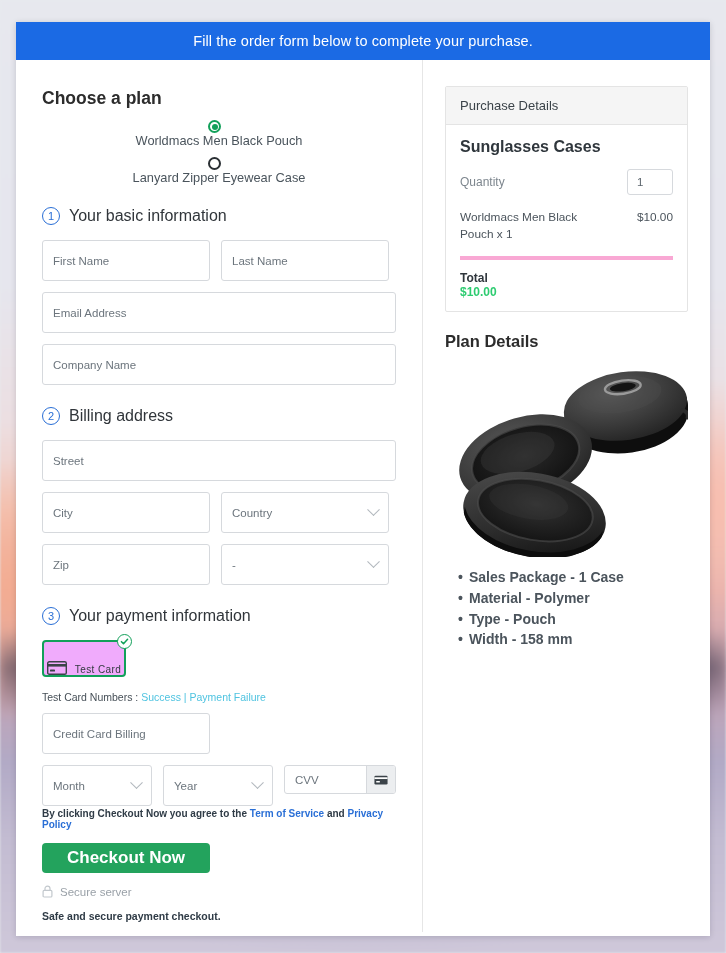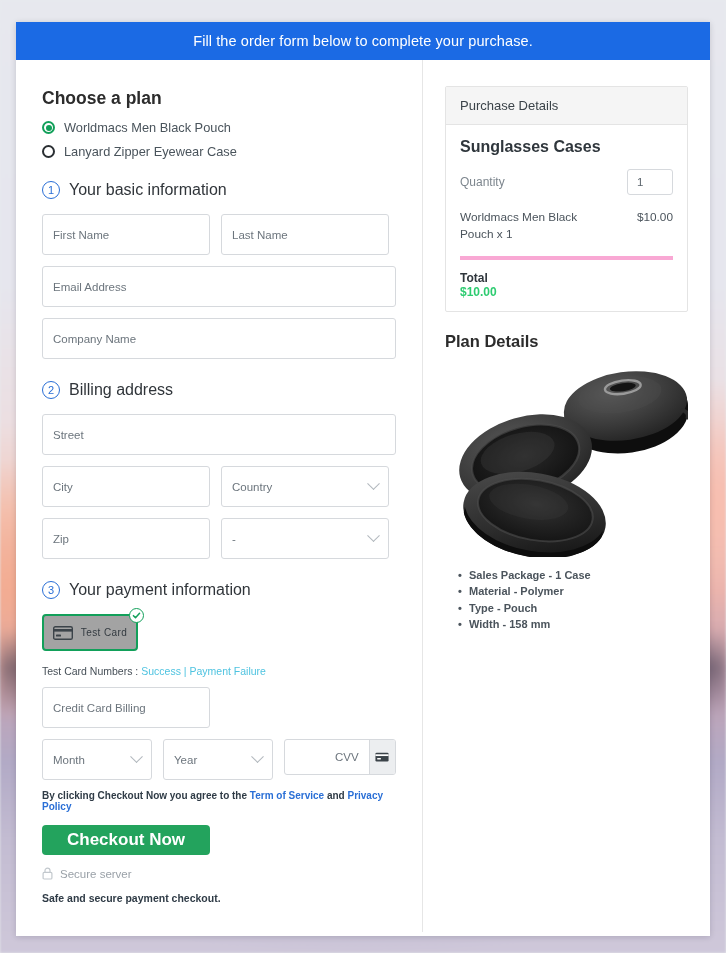--- a/index.html
+++ b/index.html
@@ -87,20 +87,21 @@
     font-weight: bold;
     color: #2c2c2c;
     margin-bottom: 11px;
   }
 
   .radio-row {
     display: flex;
     align-items: center;
     margin-bottom: 9px;
     cursor: pointer;
+    flex-direction: column;
   }
   .radio-outer {
     width: 13px; height: 13px;
     border-radius: 50%;
     border: 2px solid #2a2f33;
     margin-right: 9px;
     flex: none;
     position: relative;
     background: #fff;
   }
@@ -167,31 +168,31 @@
     margin-left: auto;
     width: 9px; height: 9px;
     border-right: 1.4px solid #b2b8be;
     border-bottom: 1.4px solid #b2b8be;
     transform: rotate(45deg) translate(-2px,-2px);
     flex: none;
   }
 
   
   #pay-tile {
-    width: 96px;
+    width: 84px;
     height: 37px;
     border: 2px solid #12a05a;
     border-radius: 4px;
     display: flex;
-    align-items: center;
+    align-items: flex-end;
     justify-content: center;
     gap: 8px;
     position: relative;
     margin-bottom: 14px;
-    background: #a3a3a3;
+    background: #f0abfc;
   }
   #pay-tile .tile-label {
     font-size: 10px;
     color: #333a40;
     letter-spacing: 0.4px;
   }
   #pay-badge {
     position: absolute;
     top: -8px; right: -8px;
     width: 15px; height: 15px;
@@ -209,31 +210,30 @@
     margin-bottom: 10px;
   }
   .testnums a {
     color: #4ec3e0;
     text-decoration: none;
   }
   .testnums .sep { color: #4ec3e0; }
 
   #ccnum { width: 168px; flex: none; margin-bottom: 11px; }
 
-  #exp-row { display: flex; gap: 11px; margin-bottom: 10px; }
+  #exp-row { display: flex; gap: 11px; margin-bottom: 2px; }
   #exp-row .sel { flex: 0 0 110px; }
   #cvv-wrap {
     flex: 0 0 112px;
     display: flex;
     border: 1px solid #d6d9dd;
     border-radius: 3px;
-    height: 36px;
+    height: 29px;
     overflow: hidden;
     background: #fff;
-    padding-left: 40px;
   }
   #cvv-input {
     flex: 1;
     display: flex;
     align-items: center;
     padding: 0 10px;
     font-size: 11.5px;
     color: #6c757d;
   }
   #cvv-icon-btn {
@@ -358,21 +358,21 @@
   }
 
   #product-img { width: 100%; height: 200px; display: block; }
 
   #spec-list {
     list-style: none;
     margin-top: 10px;
     padding-left: 24px;
   }
   #spec-list li {
-    font-size: 11px;
+    font-size: 14px;
     color: #4b545c;
     font-weight: bold;
     line-height: 1.48;
     position: relative;
   }
   #spec-list li::before {
     content: "•";
     position: absolute;
     left: -11px;
     color: #4b545c;

